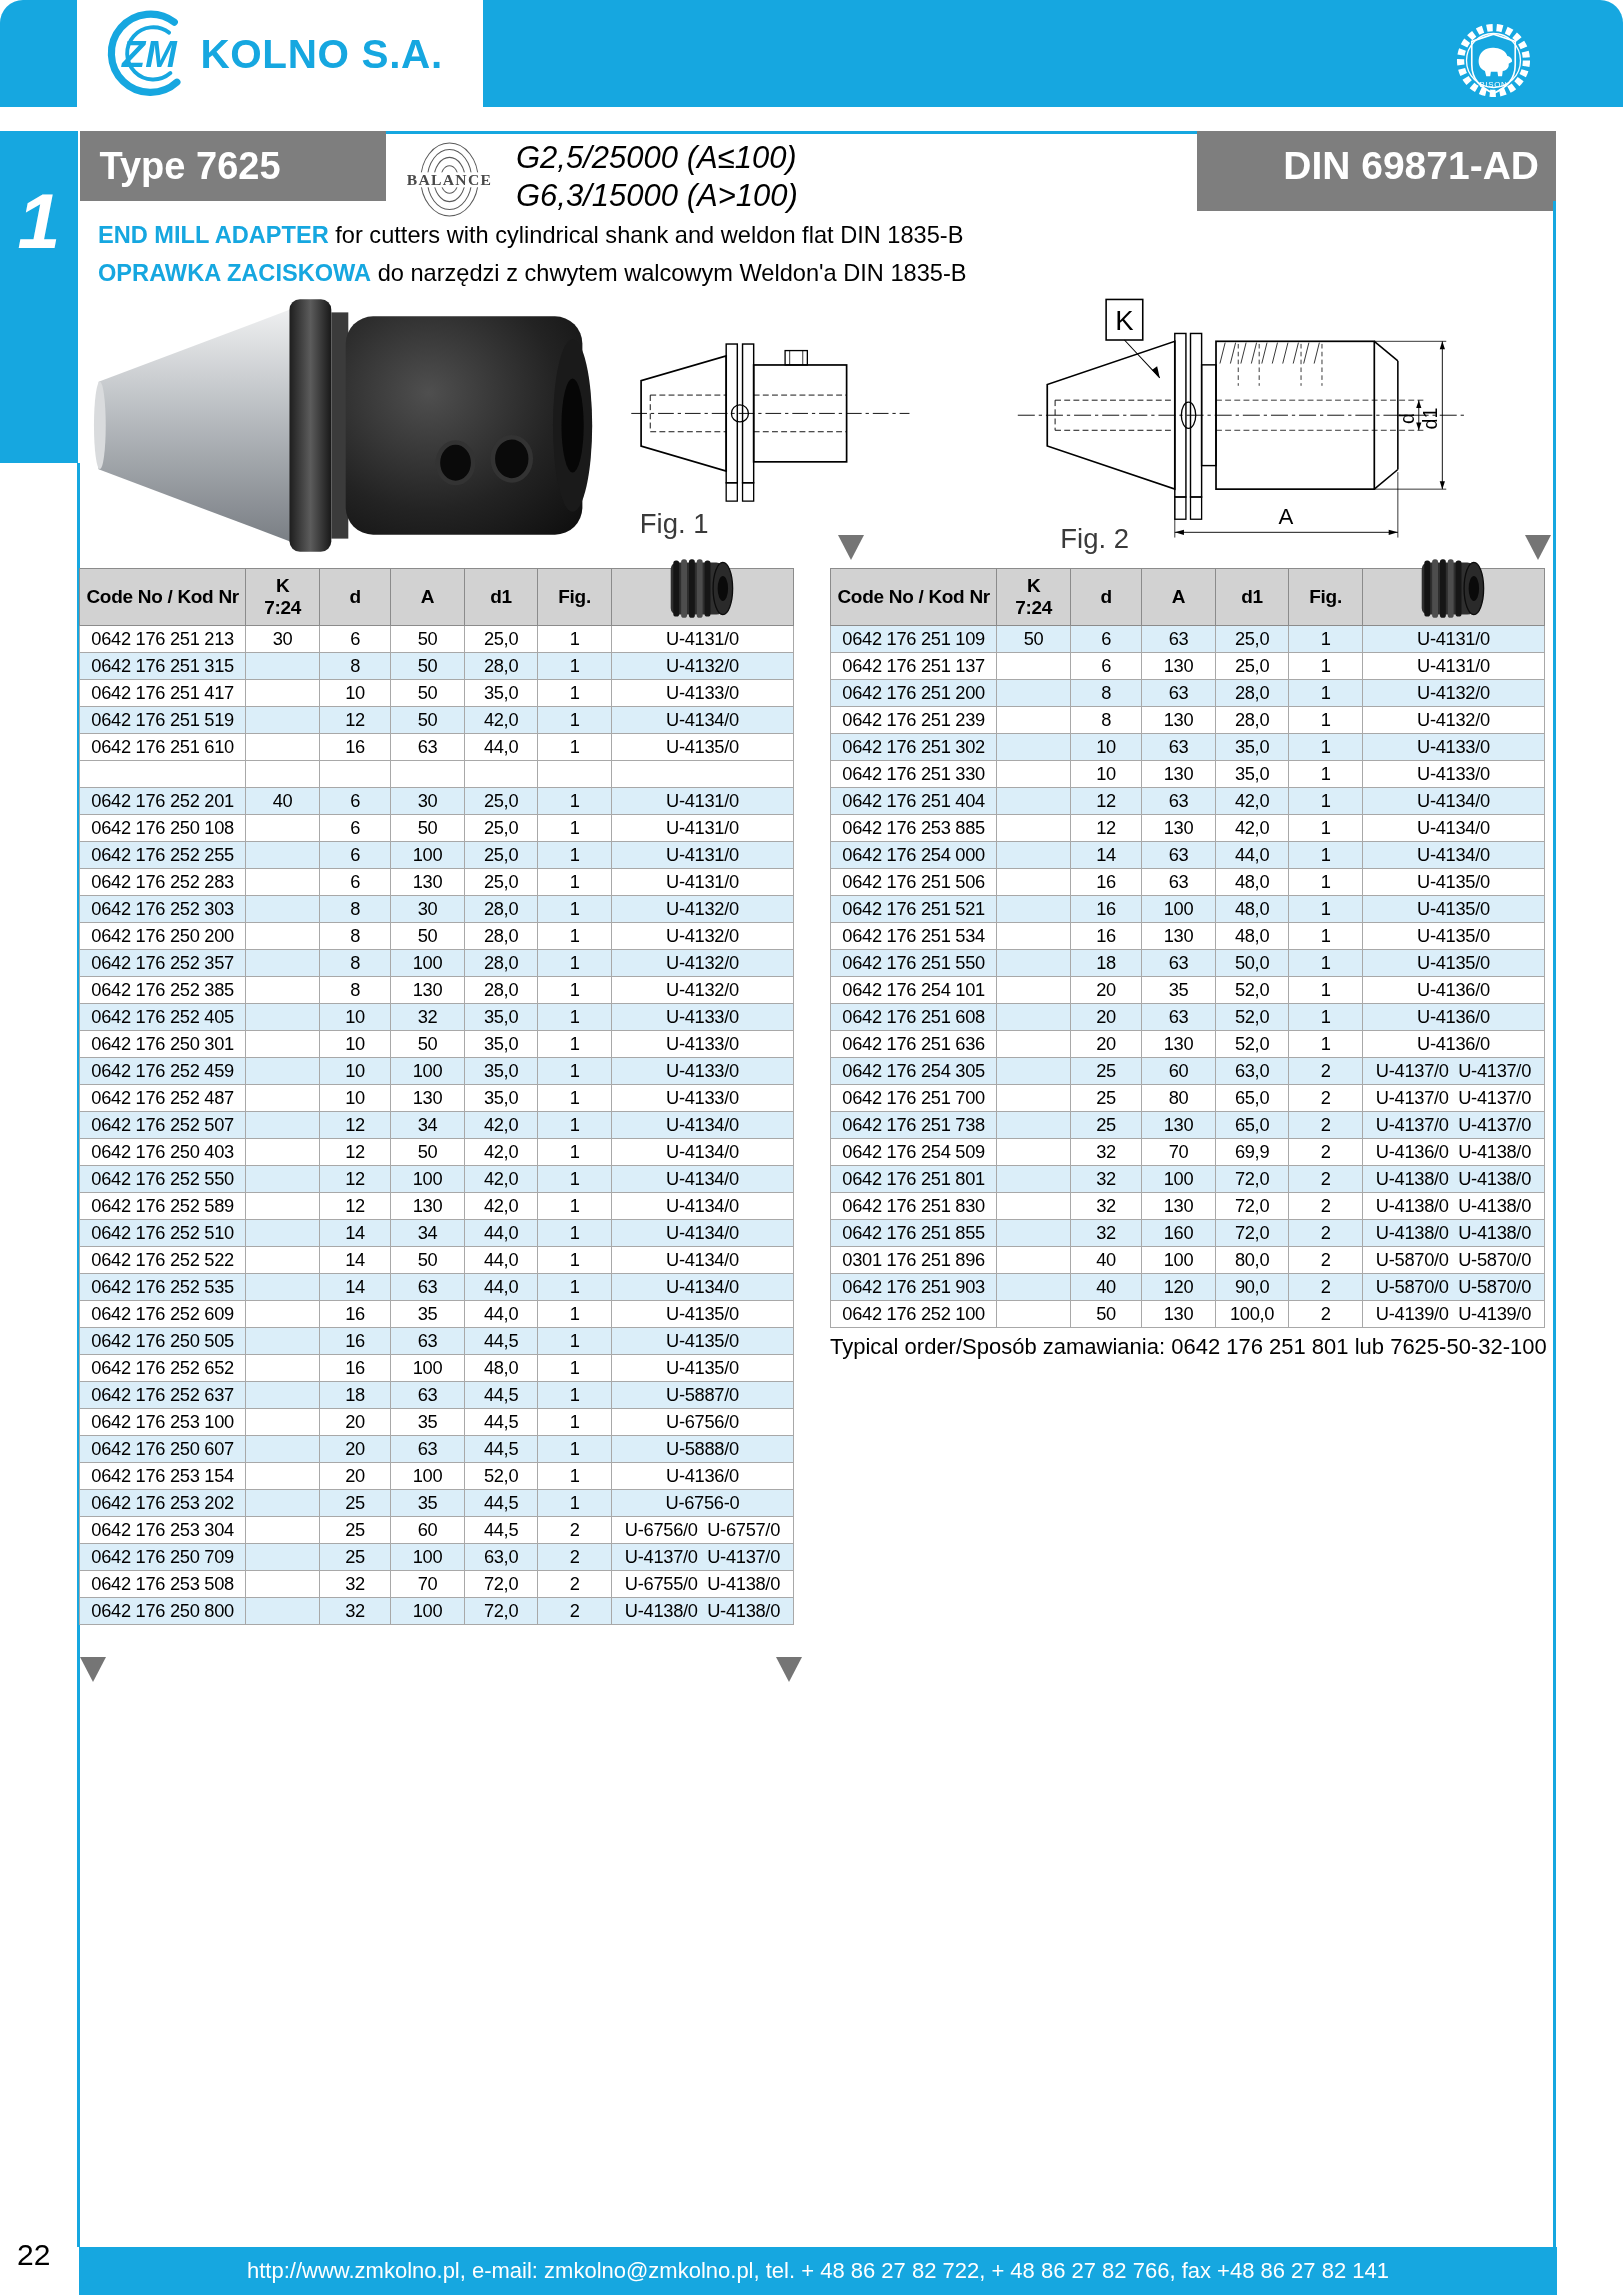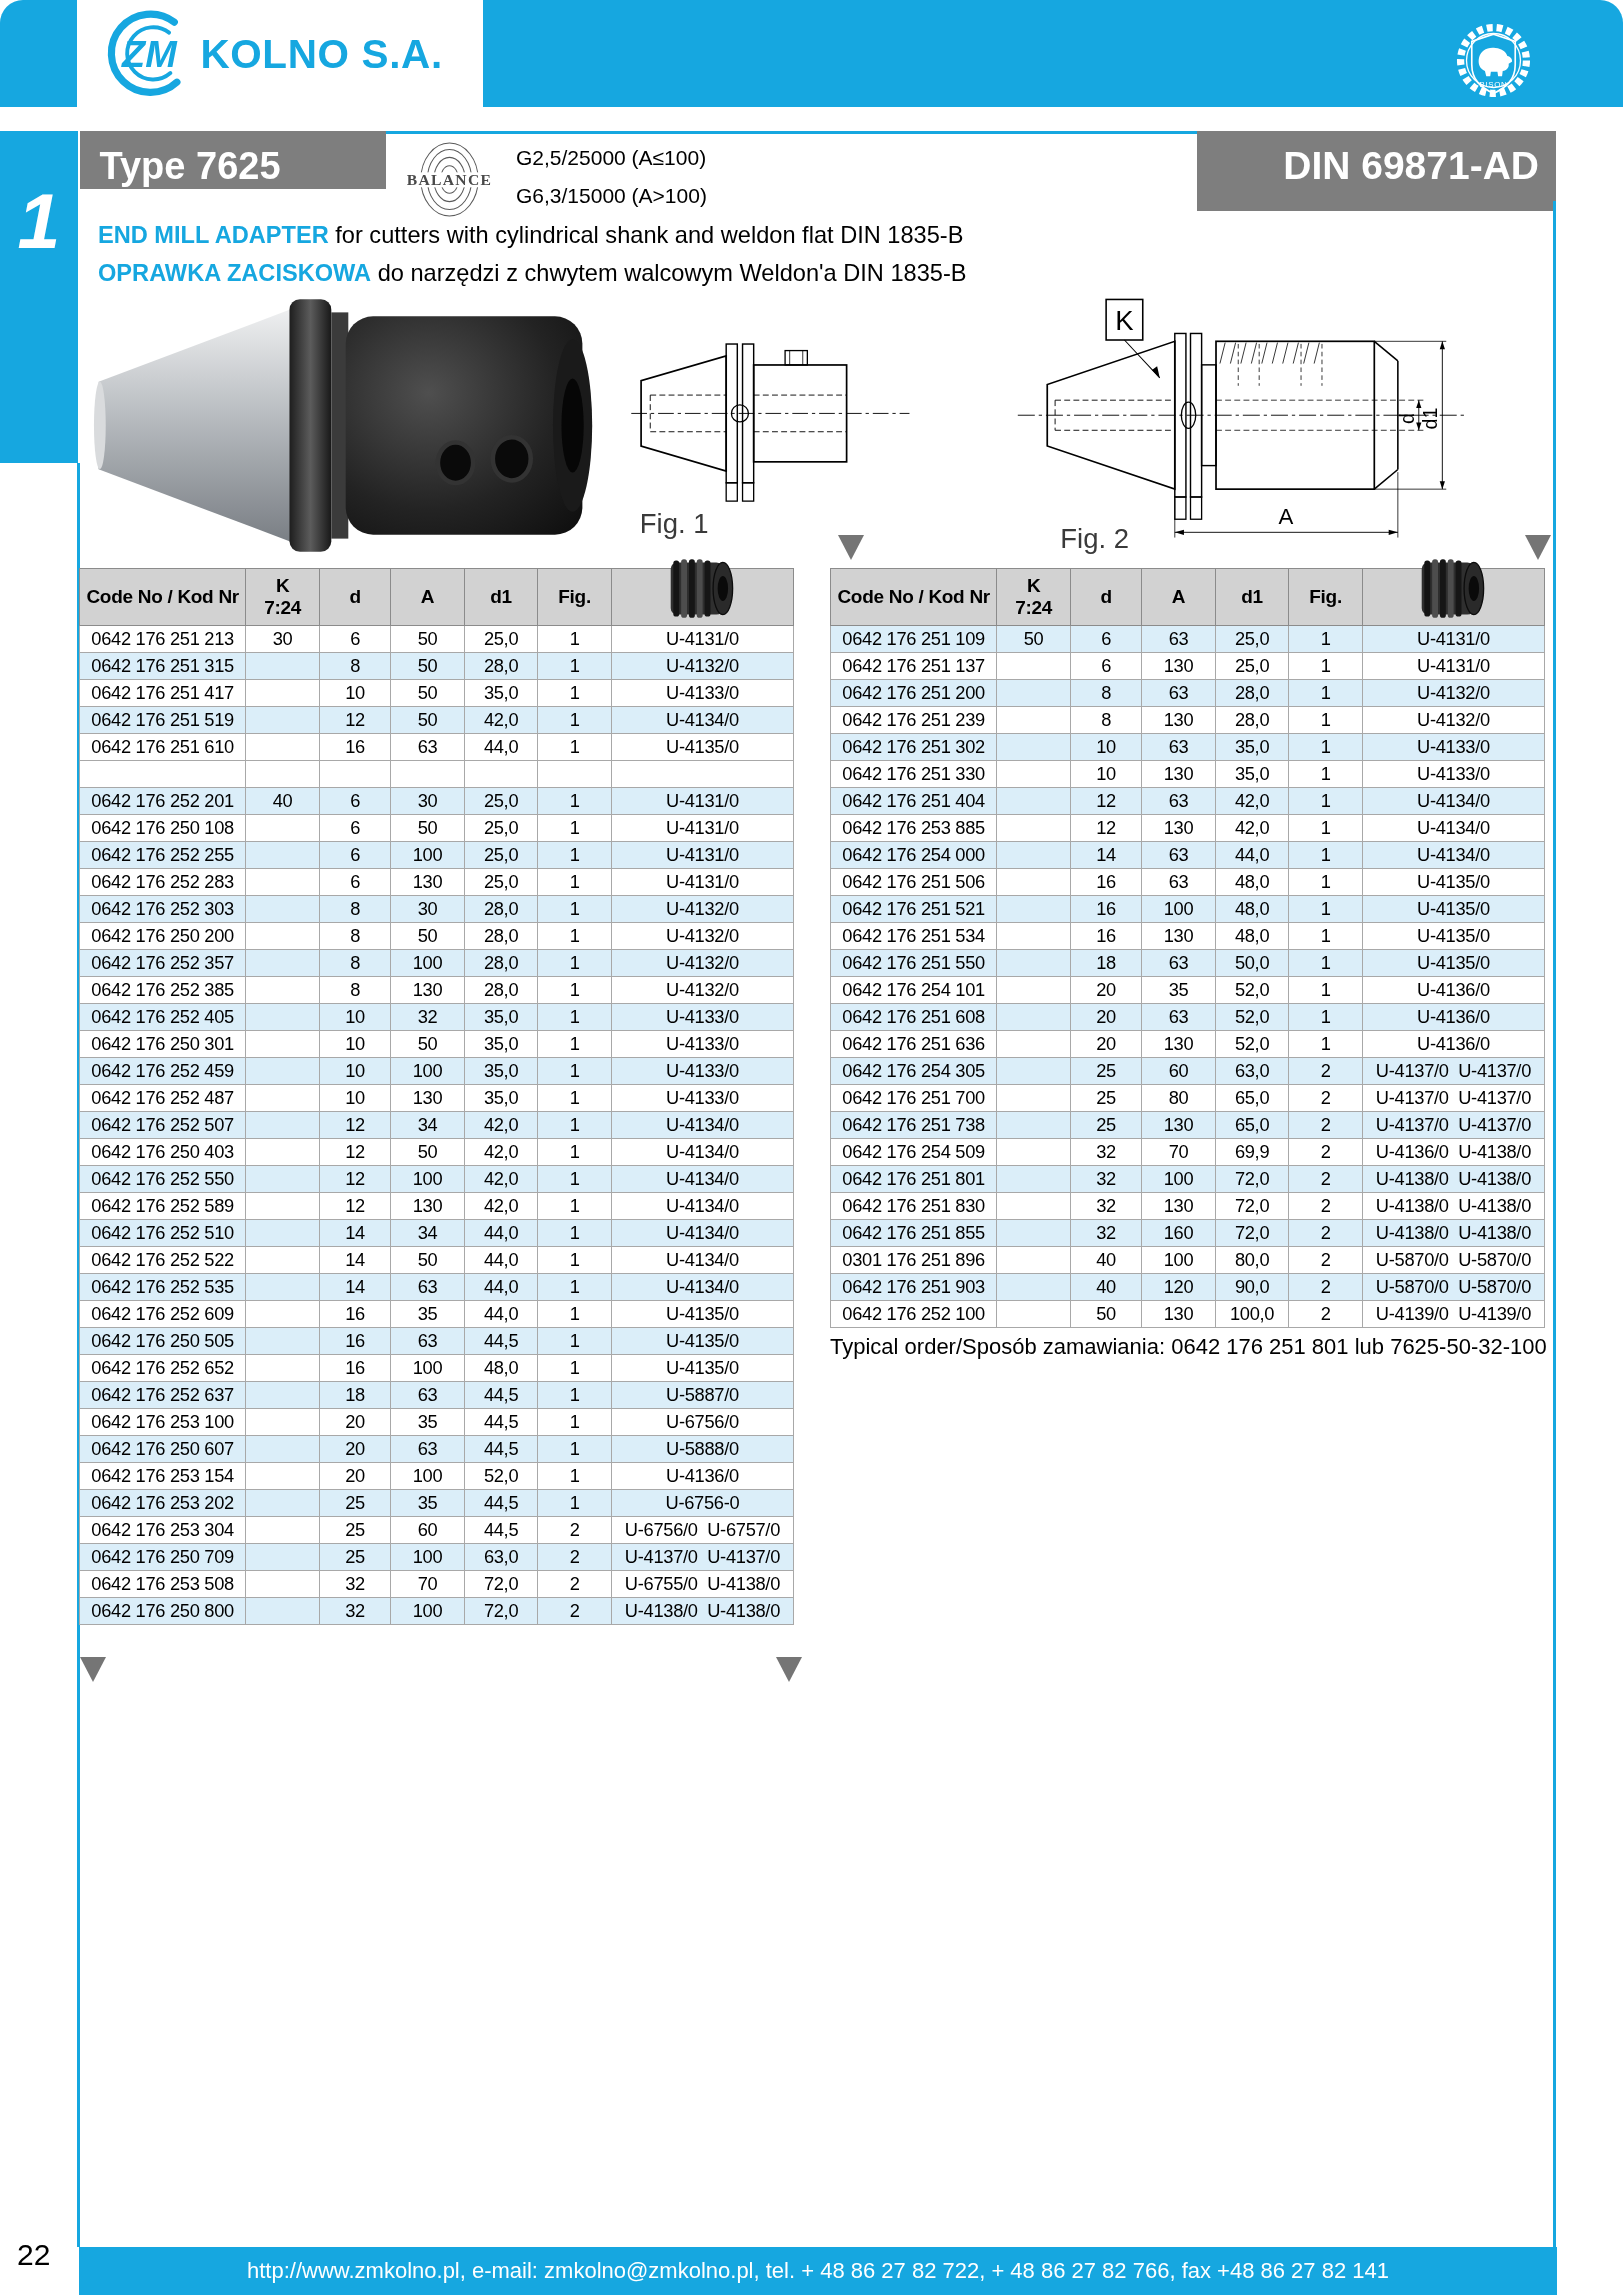--- a/index.html
+++ b/index.html
@@ -8,25 +8,25 @@
 
   
   .topbar{position:absolute;left:0;top:0;width:1623px;height:107px;background:#16a7e0;}
   .logo-panel{position:absolute;left:77px;top:0;width:406px;height:107px;background:#ffffff;}
   .bison-wrap{position:absolute;left:1454px;top:21px;width:79px;height:79px;}
 
   
   .sect-box{position:absolute;left:0;top:131px;width:78px;height:332px;background:#16a7e0;
             color:#ffffff;font-weight:bold;font-style:italic;font-size:77px;text-align:center;
             padding-top:46px;box-sizing:border-box;}
-  .type-box{position:absolute;left:80px;top:131px;width:306px;height:58px;background:#7e7e7e;
+  .type-box{position:absolute;left:80px;top:131px;width:306px;height:70px;background:#7e7e7e;
             color:#ffffff;font-weight:bold;font-size:38px;line-height:70px;padding-left:19.6px;box-sizing:border-box;}
   .title-line{position:absolute;left:386px;top:131px;width:811px;height:2.6px;background:#16a7e0;}
   .balance-wrap{position:absolute;left:400px;top:141px;width:99px;height:77px;}
-  .spec-block{position:absolute;left:516px;top:139px;color:#000;font-size:21px;line-height:38px;}
+  .spec-block{position:absolute;left:516px;top:139px;color:#000;font-size:31px;line-height:38px;font-style:italic;}
   .din-box{position:absolute;left:1197px;top:131px;width:359px;height:80px;background:#7e7e7e;
            color:#ffffff;font-weight:bold;font-size:39px;line-height:70px;text-align:right;
            padding-right:17px;box-sizing:border-box;}
 
   
   .desc{position:absolute;left:98px;width:1374px;font-size:23.6px;color:#000;}
   .desc-en{top:222px;}
   .desc-pl{top:260px;}
   .desc .lead{color:#16a7e0;font-weight:bold;}
 

